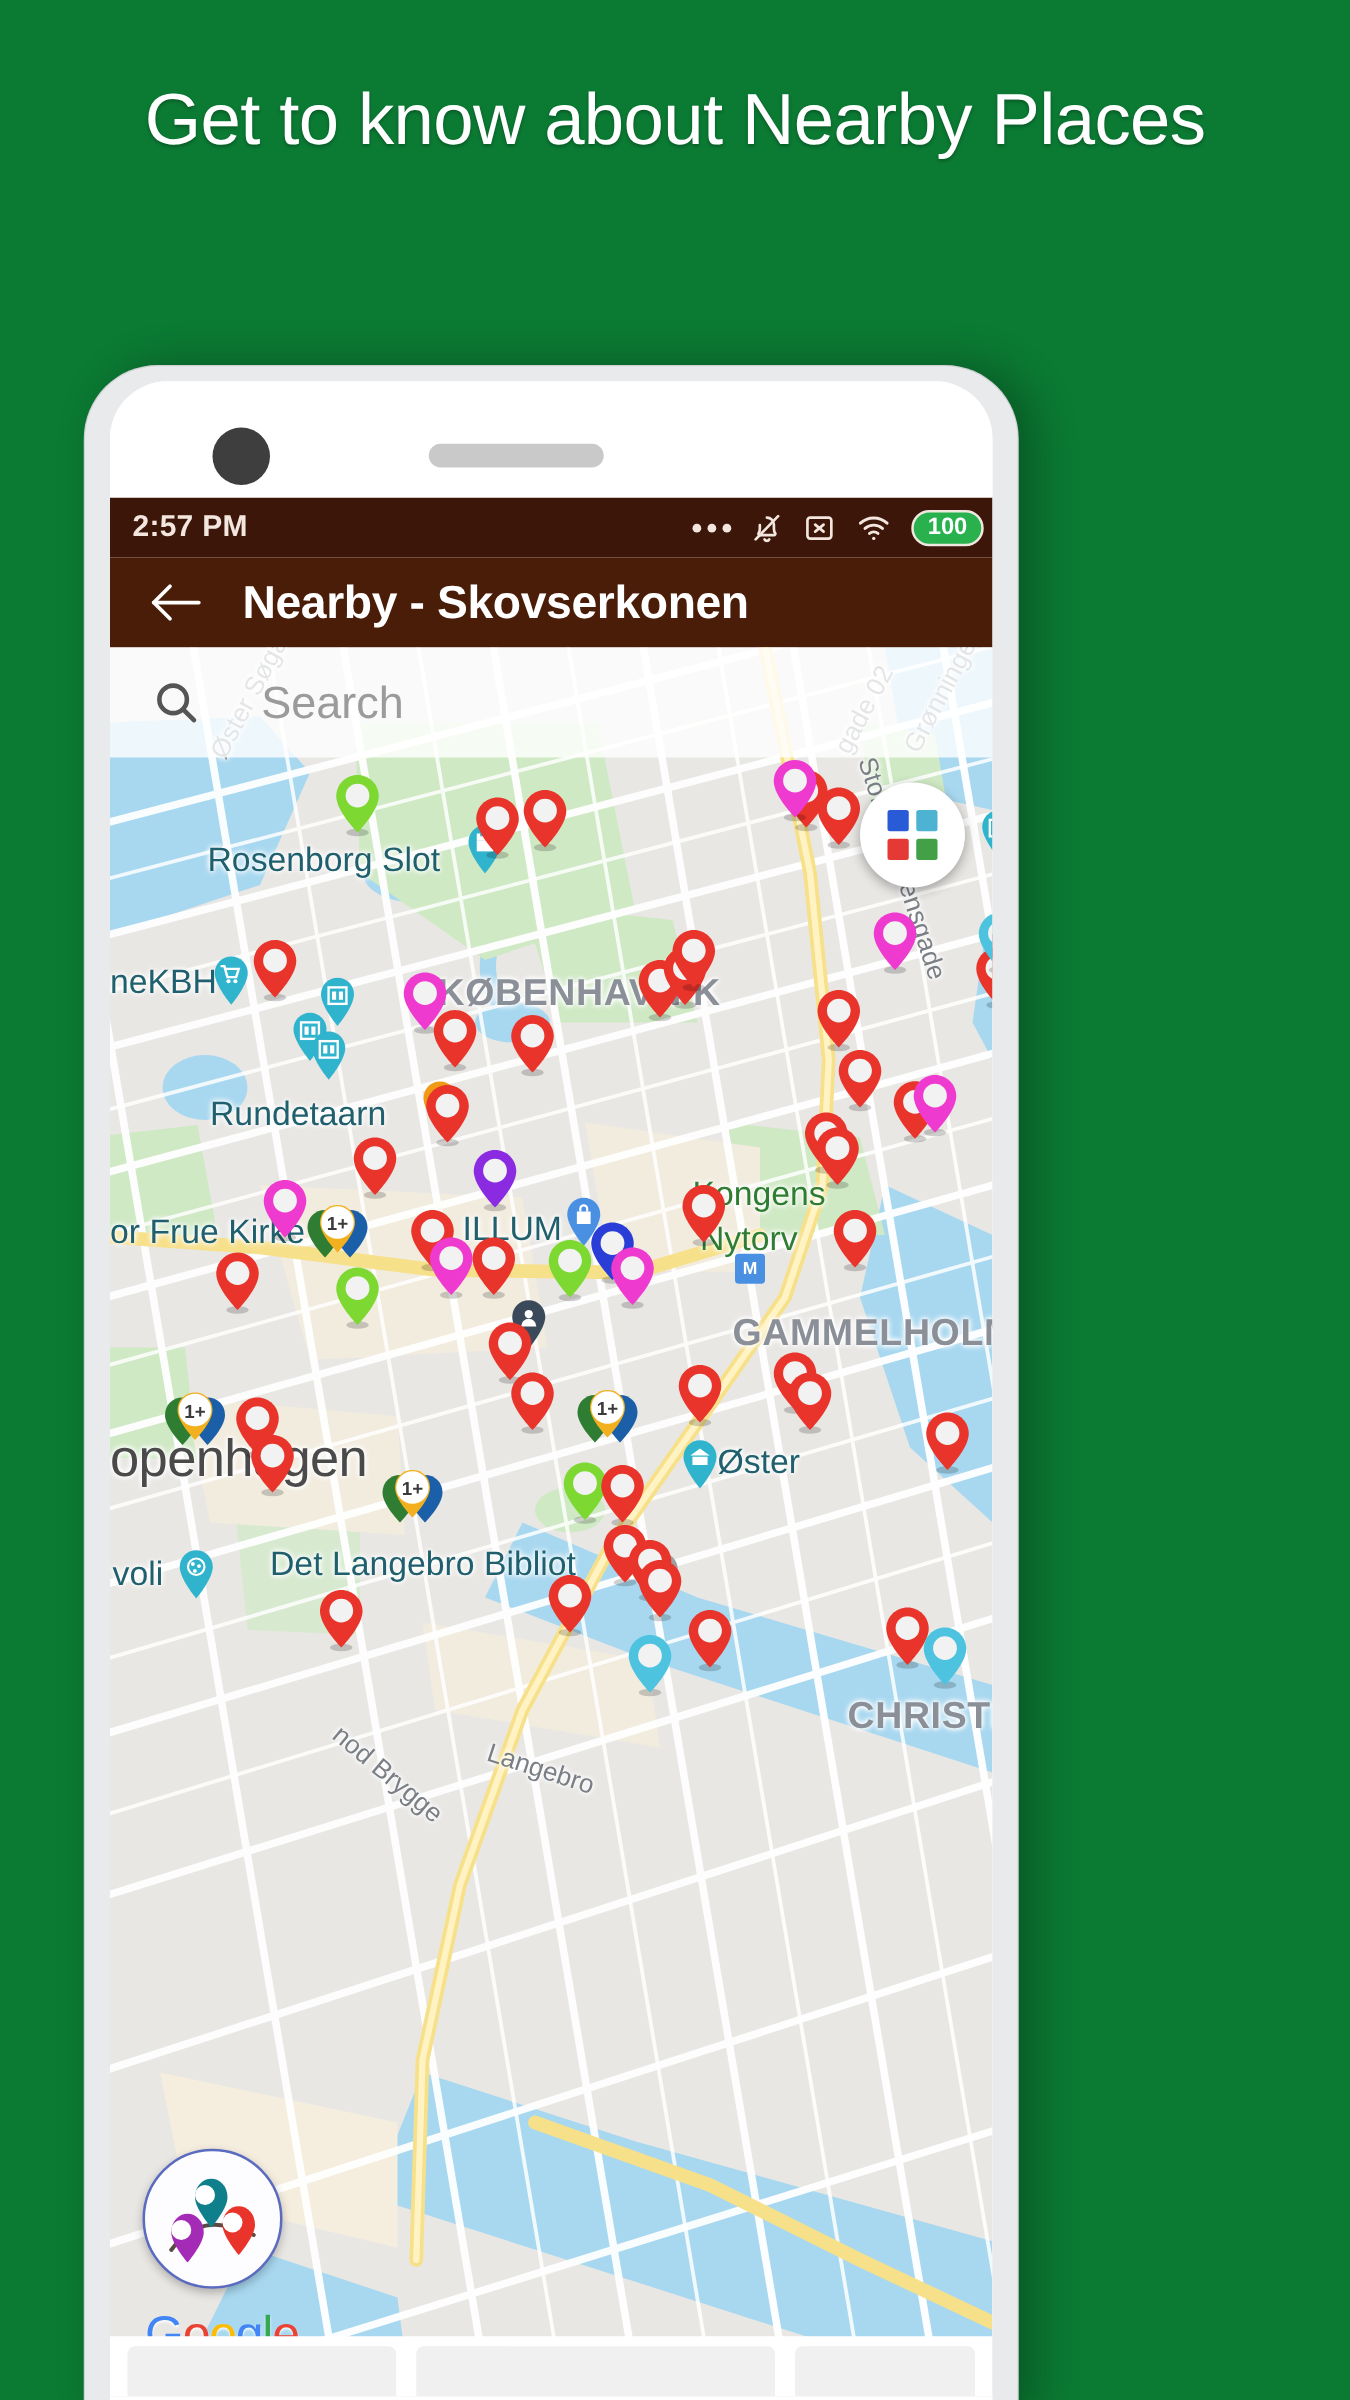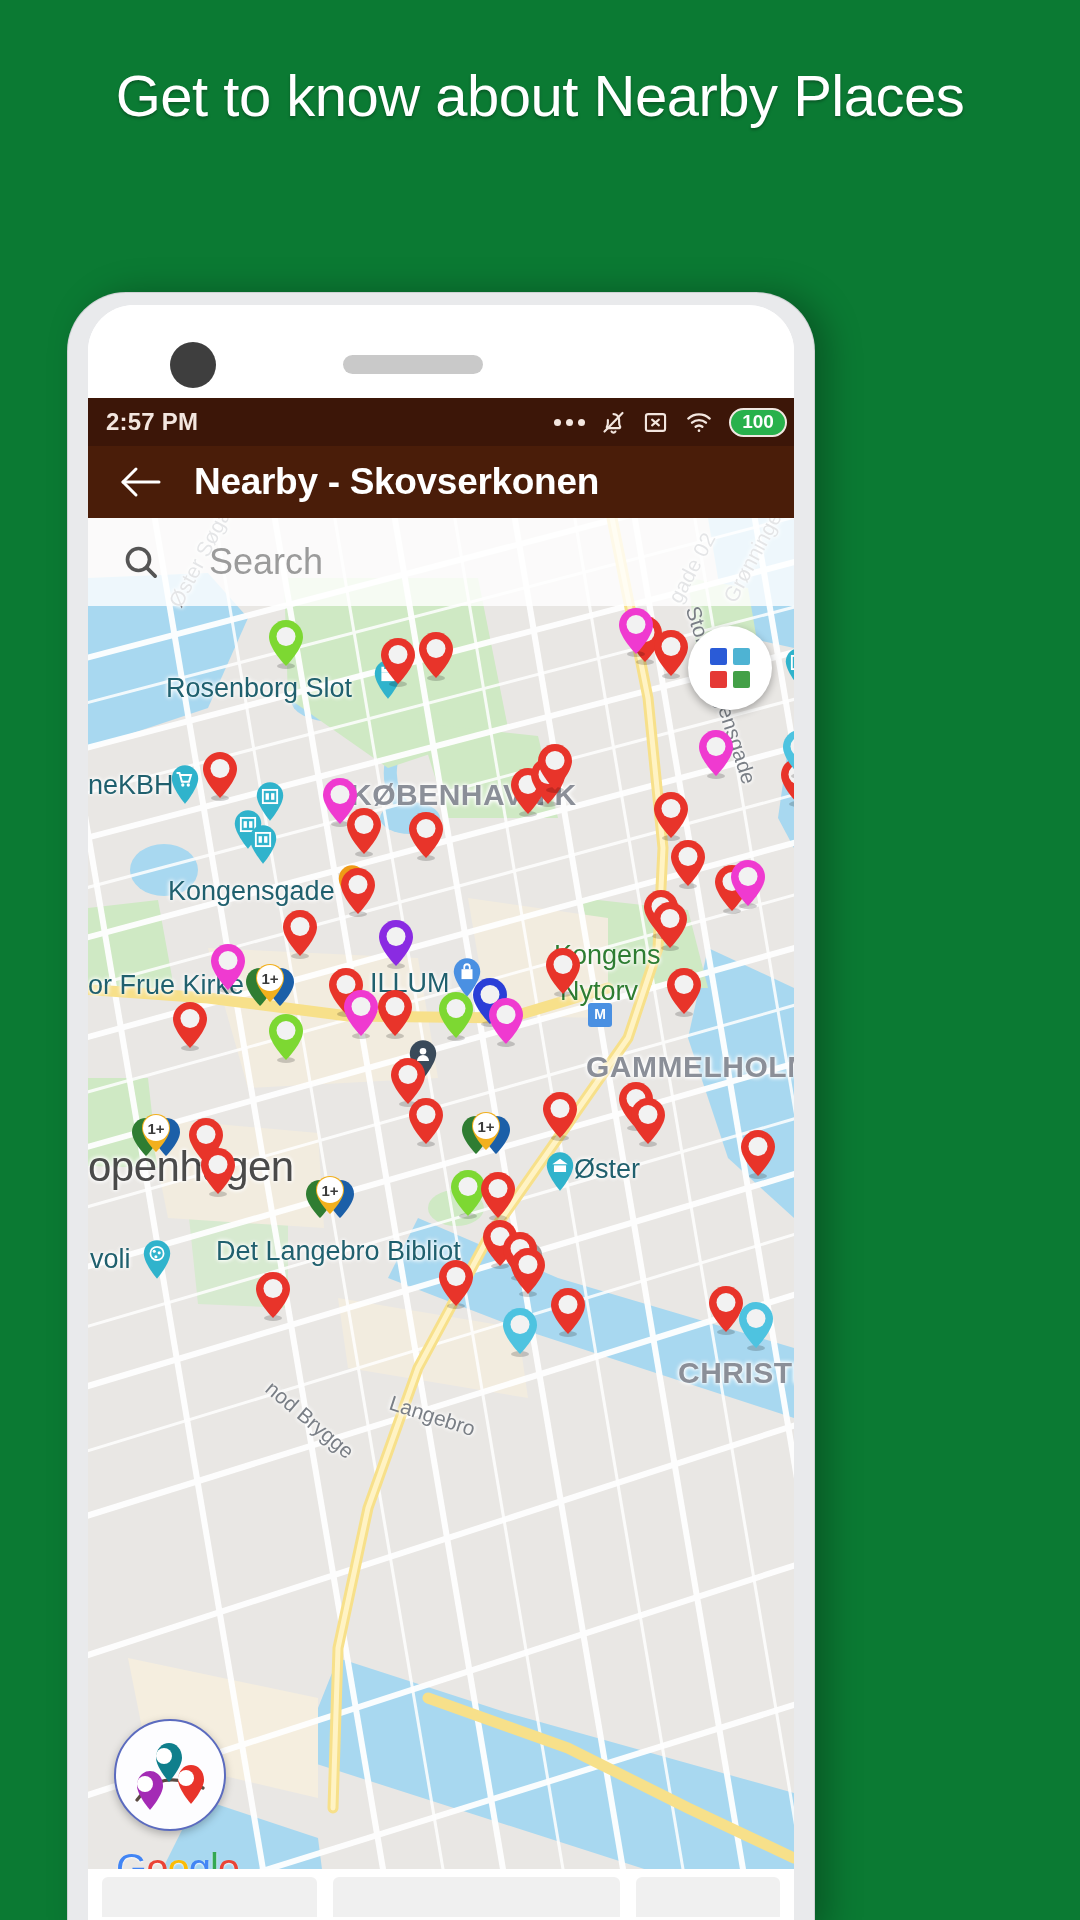--- a/index.html
+++ b/index.html
@@ -359,21 +359,21 @@
       </div>
 
       <div id="label-layer">
           <div class="map-label street" style="left: 52px; top: 18px; transform: rotate(-62deg);">Øster Søgade</div>
           <div class="map-label street" style="left: 612px; top: 22px; transform: rotate(-62deg);">Grønningen</div>
           <div class="map-label street" style="left: 566px; top: 38px; transform: rotate(-62deg);">gade 02</div>
           <div class="map-label street" style="left: 540px; top: 165px; transform: rotate(72deg);">Store Kongensgade</div>
           <div class="map-label " style="left: 78px; top: 155px;">Rosenborg Slot</div>
           <div class="map-label " style="left: 0px; top: 252px;">neKBH</div>
           <div class="map-label district" style="left: 262px; top: 260px;">KØBENHAVN K</div>
-          <div class="map-label " style="left: 80px; top: 358px;">Kongensgade</div>
+          <div class="map-label " style="left: 80px; top: 358px;">Rundetaarn</div>
           <div class="map-label " style="left: 282px; top: 450px;">ILLUM</div>
           <div class="map-label " style="left: 0px; top: 452px;">or Frue Kirke</div>
           <div class="map-label park" style="left: 466px; top: 422px;">Kongens</div>
           <div class="map-label park" style="left: 472px; top: 458px;">Nytorv</div>
           <div class="map-label district" style="left: 498px; top: 532px;">GAMMELHOLM</div>
           <div class="map-label city" style="left: 0px; top: 625px;">openhagen</div>
           <div class="map-label " style="left: 486px; top: 636px;">Øster</div>
           <div class="map-label " style="left: 2px; top: 726px; text-align: right;">voli</div>
           <div class="map-label " style="left: 128px; top: 718px;">Det Langebro Bibliot</div>
           <div class="map-label district" style="left: 590px; top: 838px;">CHRISTIA</div>

